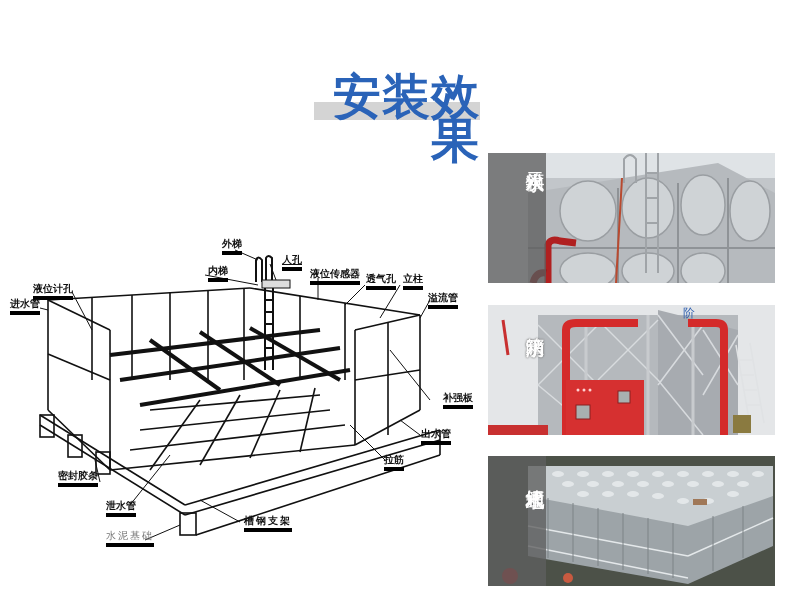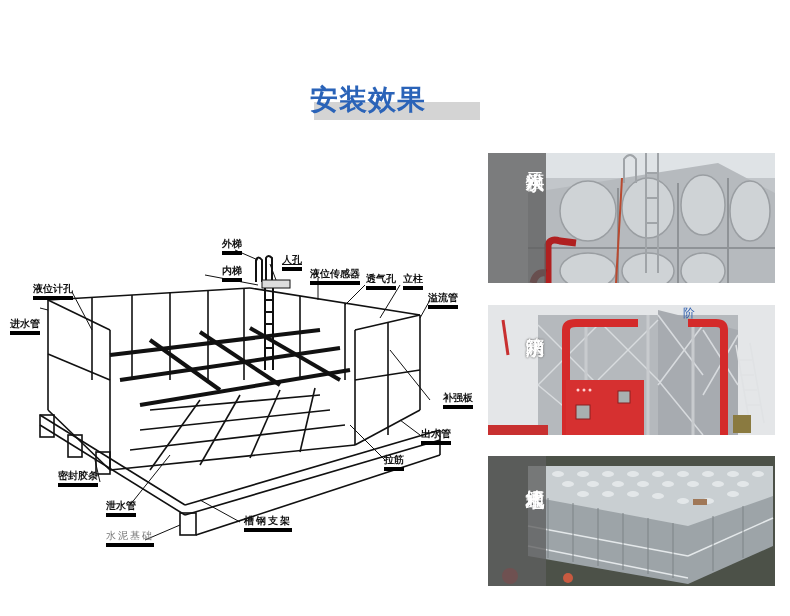--- a/index.html
+++ b/index.html
@@ -1,22 +1,22 @@
 <!DOCTYPE html>
 <html><head>
   <meta charset="utf-8">
   <style>
     * { box-sizing: border-box; margin: 0; padding: 0; }
     html, body { width: 790px; height: 616px; background: #ffffff; overflow: hidden; }
     body { position: relative; font-family: "DejaVu Sans", sans-serif; }
 
     .title-wrap { position: absolute; left: 310px; top: 78px; width: 170px; height: 44px; }
     .title-shadow { position: absolute; left: 4px; top: 24px; width: 166px; height: 18px; background: #d4d4d4; }
-    .title { position: absolute; left: 0; top: 0; width: 170px; text-align: left;
-      font-family: Liberation Sans, sans-serif; font-weight: bold; font-size: 28px; line-height: 44px;
+    .title { position: absolute; left: 0; top: 0; width: 170px; text-align: right;
+      font-family: Liberation Mono, monospace; font-weight: bold; font-size: 48px; line-height: 44px;
       color: #2a63b8; letter-spacing: 1px; }
 
     .diagram { position: absolute; left: 0; top: 230px; width: 480px; height: 330px; }
     .diagram svg { position: absolute; left: 0; top: 0; }
     .lbl { position: absolute; font-family: "DejaVu Serif", serif; font-size: 10px; font-weight: bold;
       color: #111; white-space: nowrap; line-height: 12px; }
     .lbl.u { border-bottom: 4px solid #000000; padding-bottom: 1px; }
     .lbl.light { color: #777; font-weight: normal; letter-spacing: 2px; }
 
     .photo { position: absolute; left: 488px; width: 287px; height: 130px; overflow: hidden; }
@@ -124,28 +124,28 @@
       <line x1="420" y1="205" x2="400" y2="190"></line>
       <line x1="385" y1="230" x2="350" y2="195"></line>
       <line x1="100" y1="252" x2="95" y2="230"></line>
       <line x1="130" y1="275" x2="170" y2="225"></line>
       <line x1="240" y1="292" x2="200" y2="270"></line>
       <line x1="145" y1="310" x2="180" y2="295"></line>
     </g>
   </svg>
 
   <div class="lbl u" style="left:222px;top:8px;">外梯</div>
-  <div class="lbl u" style="left:222px;top:35px;">内梯</div>
+  <div class="lbl u" style="left:208px;top:35px;">内梯</div>
   <div class="lbl u" style="left:282px;top:24px;text-decoration:underline;">人孔</div>
   <div class="lbl u" style="left:310px;top:38px;">液位传感器</div>
   <div class="lbl u" style="left:366px;top:43px;">透气孔</div>
   <div class="lbl u" style="left:403px;top:43px;">立柱</div>
   <div class="lbl u" style="left:428px;top:62px;">溢流管</div>
   <div class="lbl u" style="left:33px;top:53px;">液位计孔</div>
-  <div class="lbl u" style="left:10px;top:88px;">进水管</div>
+  <div class="lbl u" style="left:10px;top:68px;">进水管</div>
   <div class="lbl u" style="left:443px;top:162px;">补强板</div>
   <div class="lbl u" style="left:421px;top:198px;">出水管</div>
   <div class="lbl u" style="left:384px;top:224px;">拉筋</div>
   <div class="lbl u" style="left:58px;top:240px;">密封胶条</div>
   <div class="lbl u" style="left:106px;top:270px;">泄水管</div>
   <div class="lbl u" style="left:244px;top:285px;letter-spacing:2px;">槽钢支架</div>
   <div class="lbl u light" style="left:106px;top:300px;">水泥基础</div>
 </div>
 
 <div class="photo" style="top:153px;">

